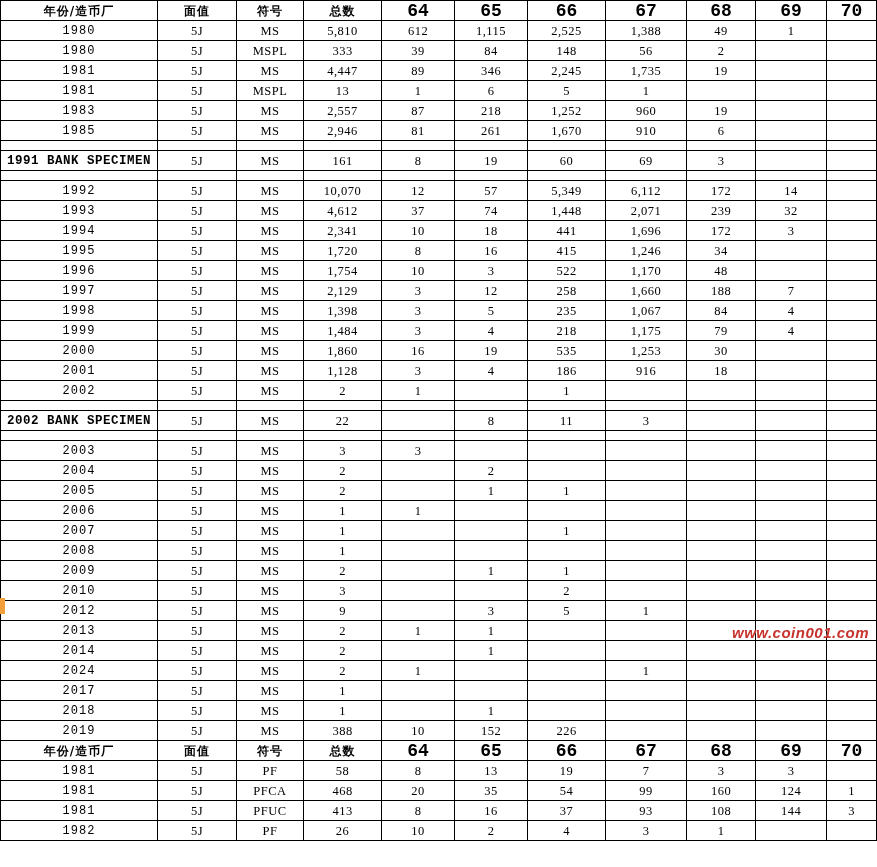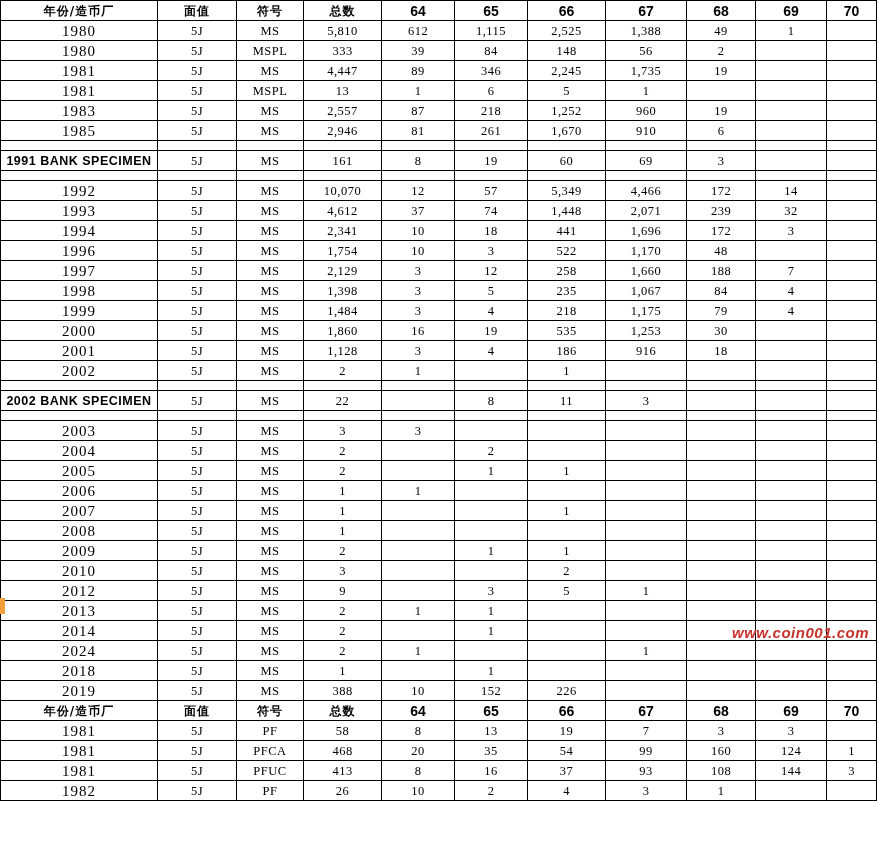--- a/index.html
+++ b/index.html
@@ -30,35 +30,35 @@
     height: 19px;
     line-height: 18px;
     padding: 0;
     text-align: center;
     vertical-align: middle;
     white-space: nowrap;
     overflow: hidden;
   }
   tr.header-row td {
     font-weight: bold;
-    font-family: Liberation Sans, sans-serif;
-    font-size: 14px;
+    font-family: Liberation Mono, monospace;
+    font-size: 18px;
   }
   tr.header-row td.cjk {
     font-family: "DejaVu Sans", sans-serif;
     font-size: 12px;
     letter-spacing: 1px;
   }
   td.year {
-    font-family: Liberation Serif, serif;
-    font-size: 15px;
+    font-family: Liberation Mono, monospace;
+    font-size: 12px;
     letter-spacing: 1px;
   }
   td.spec {
-    font-family: Liberation Sans, sans-serif;
+    font-family: Liberation Mono, monospace;
     font-size: 12.5px;
     font-weight: bold;
     letter-spacing: 0.5px;
     text-align: center;
   }
   td.denom, td.sym {
     font-family: "Liberation Serif", serif;
     font-size: 12.5px;
     letter-spacing: 0.5px;
   }
@@ -246,21 +246,21 @@
           <td></td>
         </tr>
         <tr>
           <td class="year">1992</td>
           <td class="denom">5J</td>
           <td class="sym">MS</td>
           <td class="num">10,070</td>
           <td class="num">12</td>
           <td class="num">57</td>
           <td class="num">5,349</td>
-          <td class="num">4,466</td>
+          <td class="num">6,112</td>
           <td class="num">172</td>
           <td class="num">14</td>
           <td class="num"></td>
         </tr>
         <tr>
           <td class="year">1993</td>
           <td class="denom">5J</td>
           <td class="sym">MS</td>
           <td class="num">4,612</td>
           <td class="num">37</td>
@@ -278,20 +278,33 @@
           <td class="num">2,341</td>
           <td class="num">10</td>
           <td class="num">18</td>
           <td class="num">441</td>
           <td class="num">1,696</td>
           <td class="num">172</td>
           <td class="num">3</td>
           <td class="num"></td>
         </tr>
         <tr>
+          <td class="year">1995</td>
+          <td class="denom">5J</td>
+          <td class="sym">MS</td>
+          <td class="num">1,720</td>
+          <td class="num">8</td>
+          <td class="num">16</td>
+          <td class="num">415</td>
+          <td class="num">1,246</td>
+          <td class="num">34</td>
+          <td class="num"></td>
+          <td class="num"></td>
+        </tr>
+        <tr>
           <td class="year">1996</td>
           <td class="denom">5J</td>
           <td class="sym">MS</td>
           <td class="num">1,754</td>
           <td class="num">10</td>
           <td class="num">3</td>
           <td class="num">522</td>
           <td class="num">1,170</td>
           <td class="num">48</td>
           <td class="num"></td>
@@ -559,20 +572,33 @@
         </tr>
         <tr>
           <td class="year">2024</td>
           <td class="denom">5J</td>
           <td class="sym">MS</td>
           <td class="num">2</td>
           <td class="num">1</td>
           <td class="num"></td>
           <td class="num"></td>
           <td class="num">1</td>
+          <td class="num"></td>
+          <td class="num"></td>
+          <td class="num"></td>
+        </tr>
+        <tr>
+          <td class="year">2017</td>
+          <td class="denom">5J</td>
+          <td class="sym">MS</td>
+          <td class="num">1</td>
+          <td class="num"></td>
+          <td class="num"></td>
+          <td class="num"></td>
+          <td class="num"></td>
           <td class="num"></td>
           <td class="num"></td>
           <td class="num"></td>
         </tr>
         <tr>
           <td class="year">2018</td>
           <td class="denom">5J</td>
           <td class="sym">MS</td>
           <td class="num">1</td>
           <td class="num"></td>

